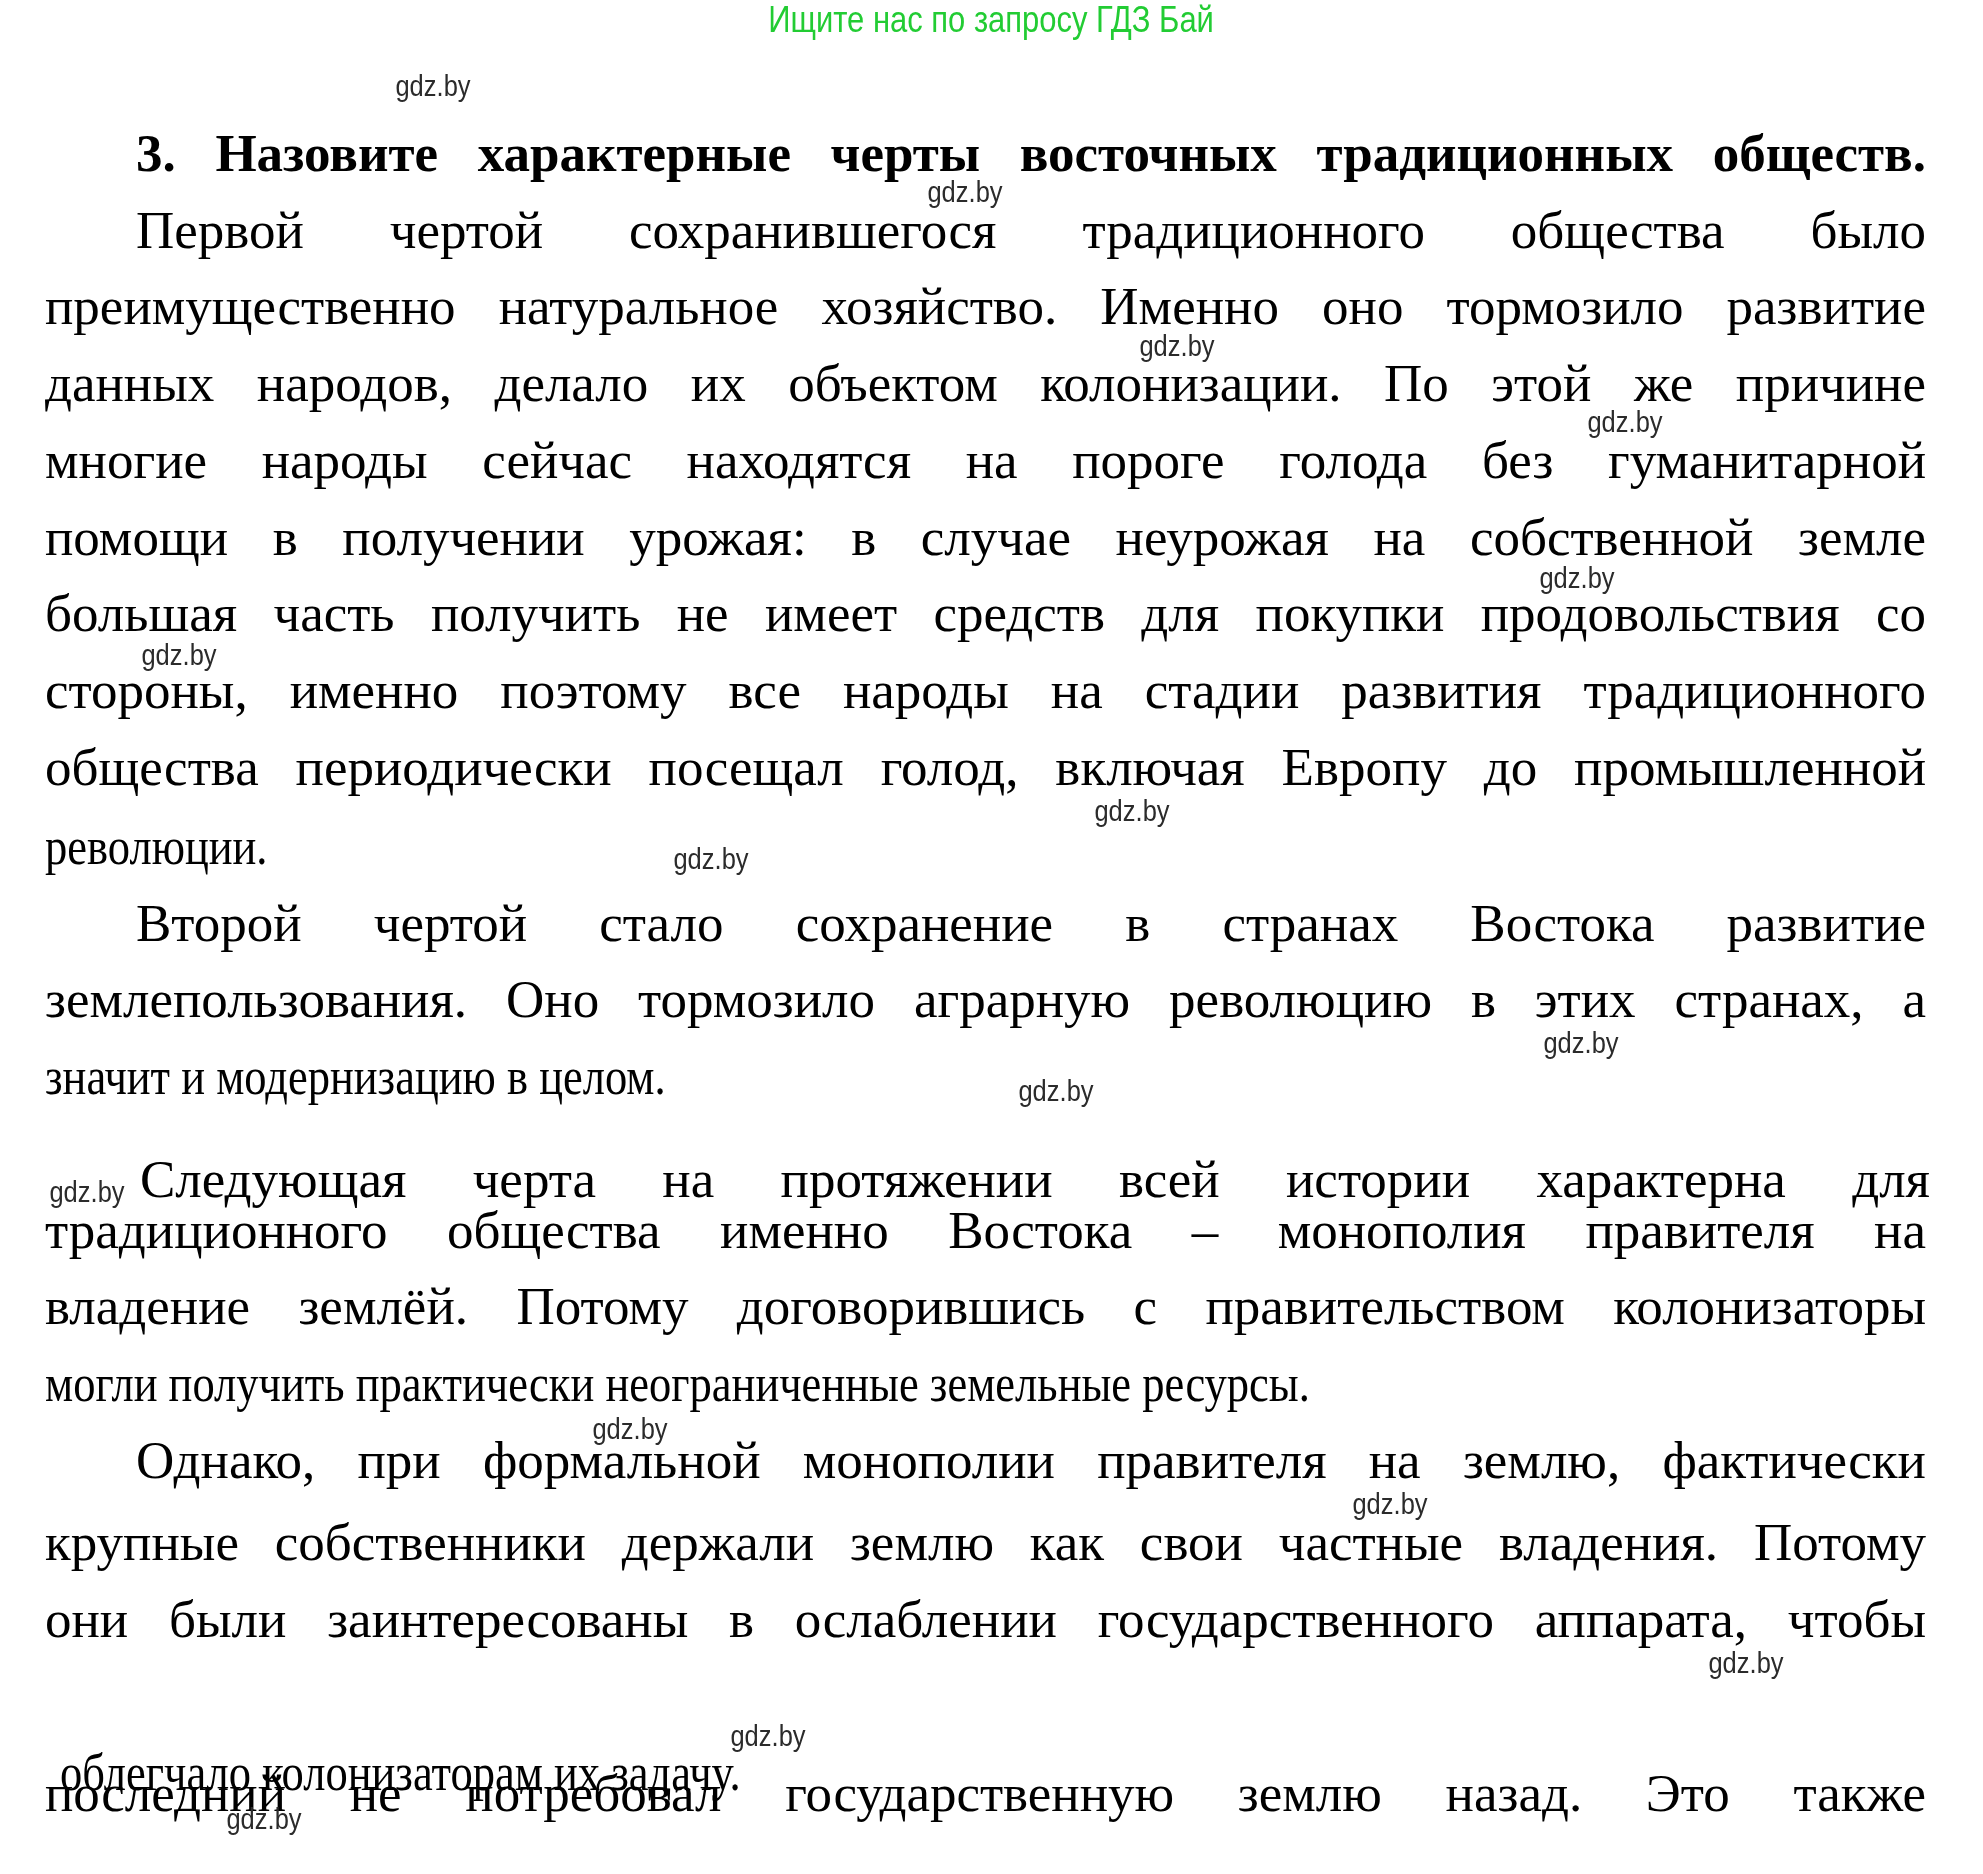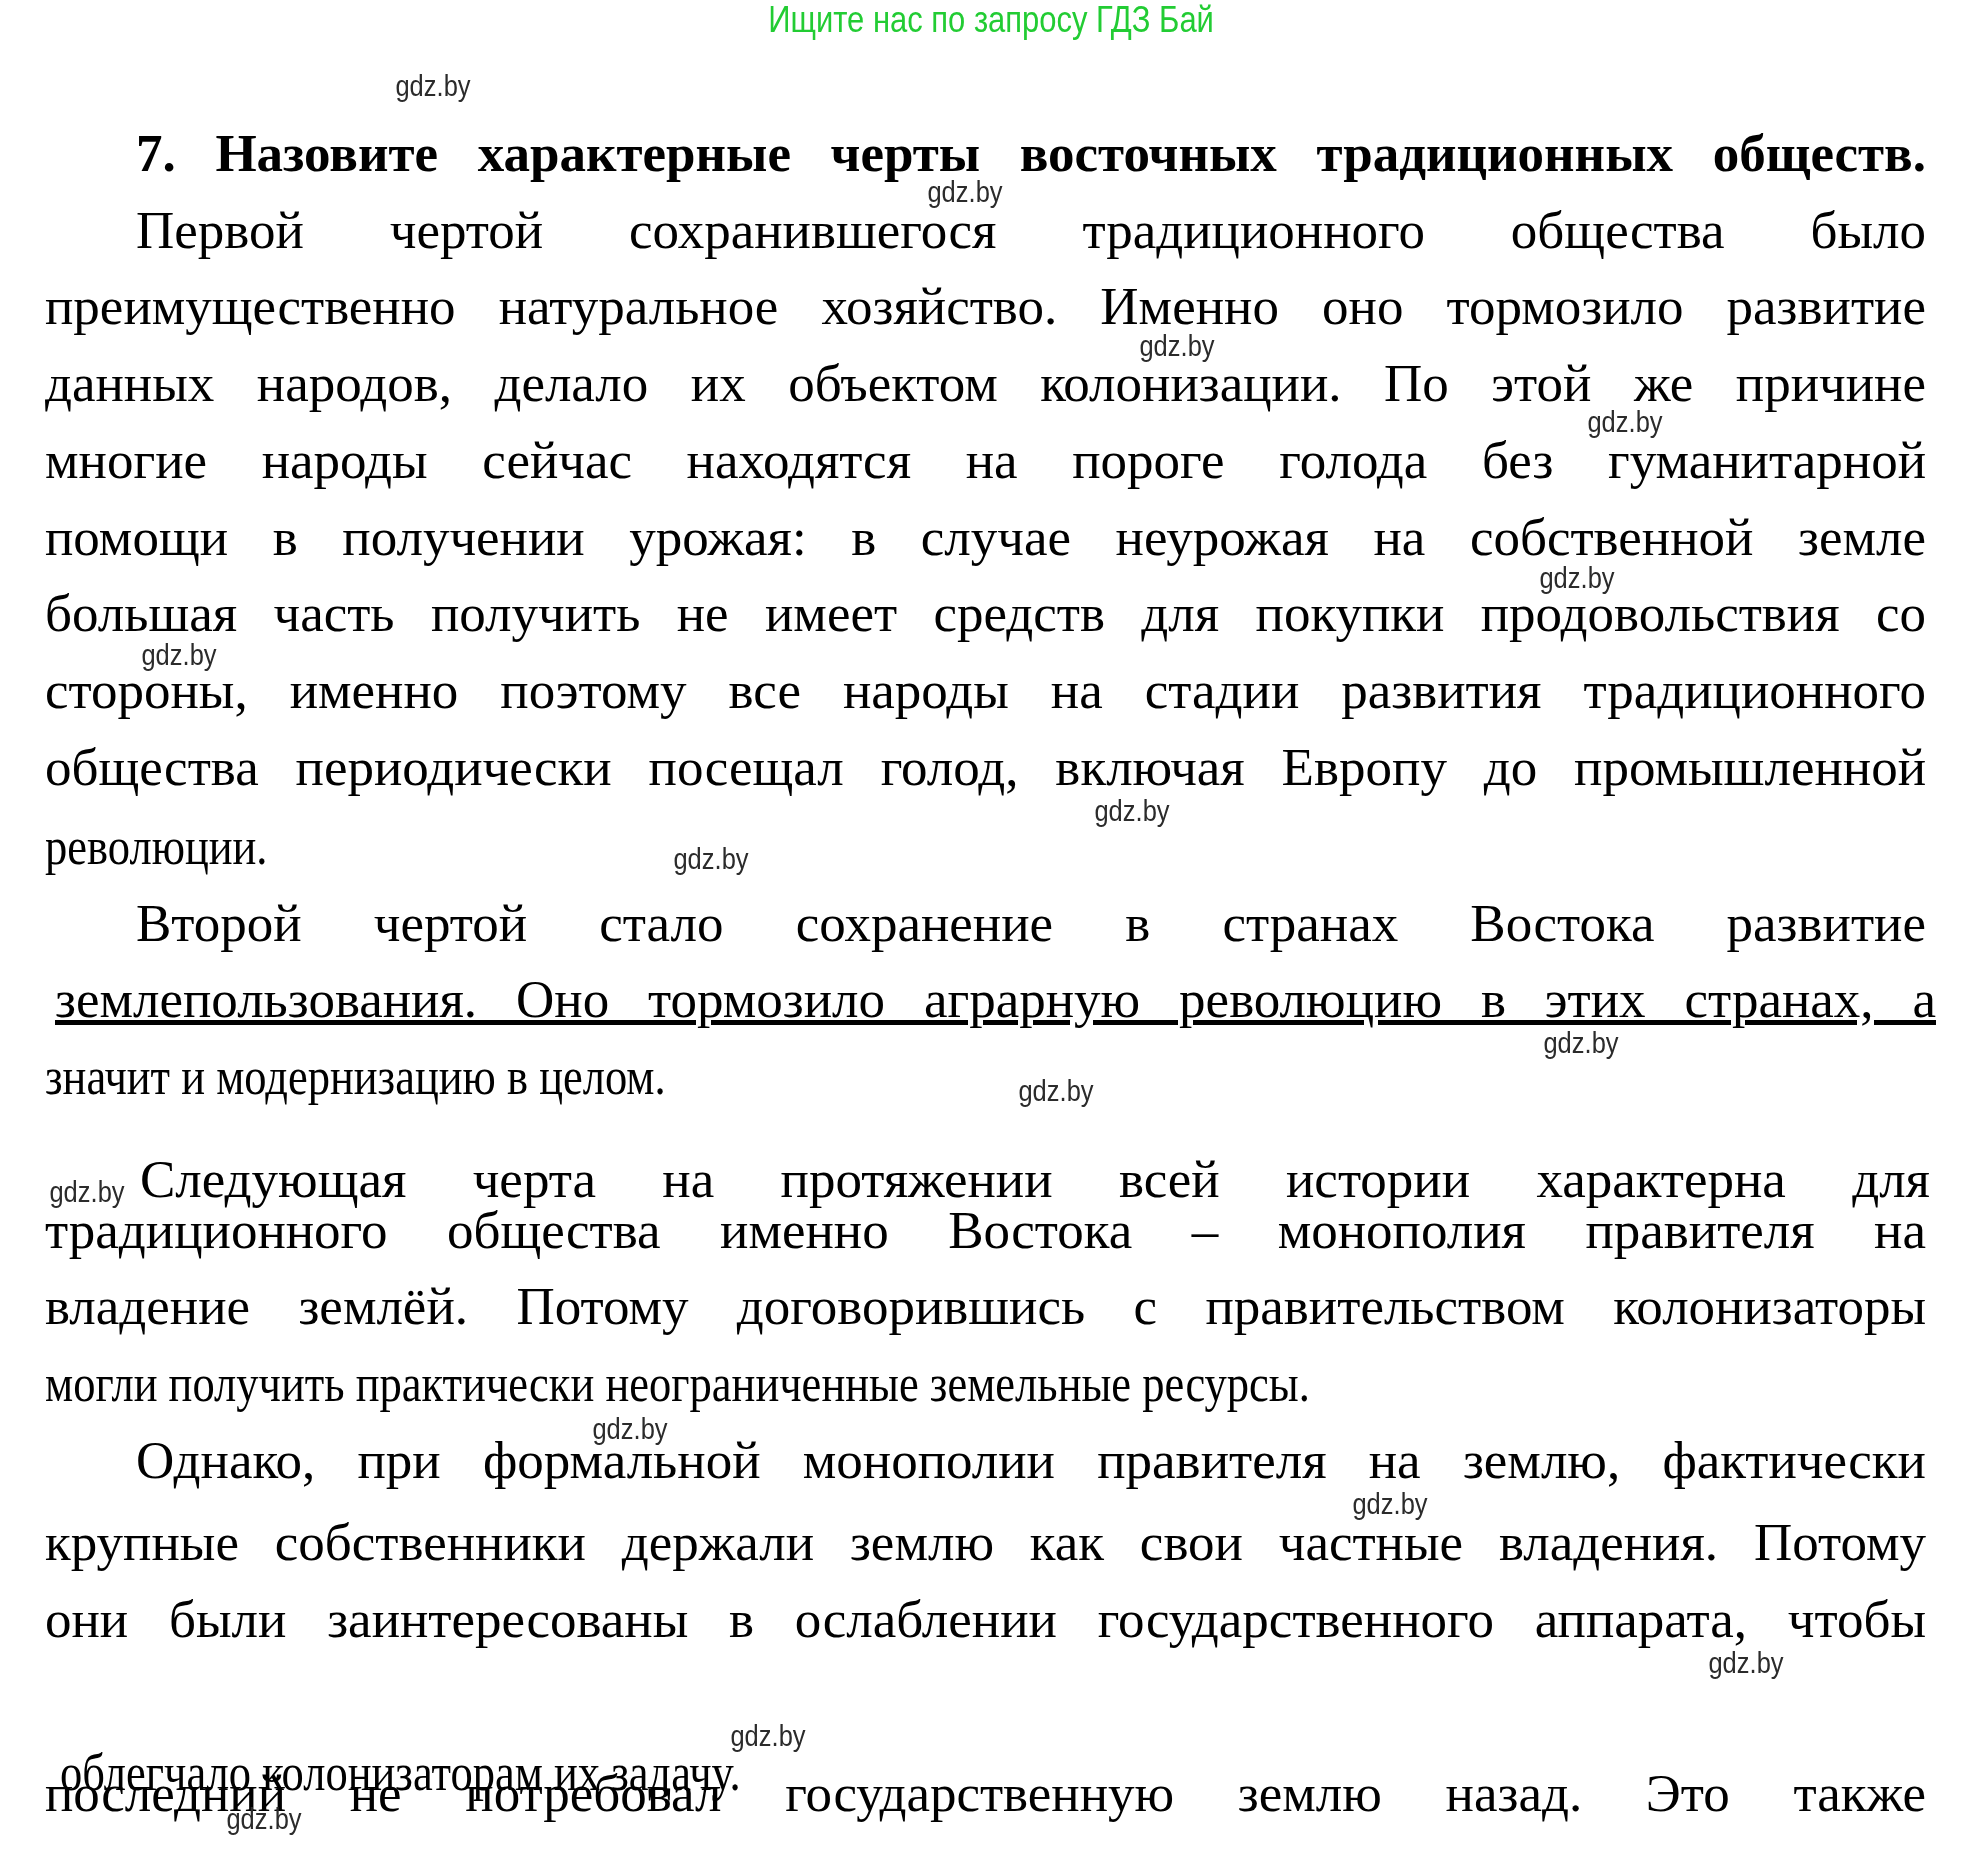--- a/index.html
+++ b/index.html
@@ -32,37 +32,37 @@
 </style>
 </head>
 <body>
 
 <div class="top-banner">
   <span>Ищите нас по запросу ГДЗ Бай</span>
 </div>
 
 <div>
 
-  <div class="line j heading" style="left:136px; width:1790px; top:124px;">7. Назовите характерные черты восточных традиционных обществ.</div>
+  <div class="line j heading" style="left:136px; width:1790px; top:124px;">3. Назовите характерные черты восточных традиционных обществ.</div>
 
   <div>
     <div class="line j" style="left:136px; width:1790px; top:201px;">Первой чертой сохранившегося традиционного общества было</div>
     <div class="line j" style="left:45px; width:1881px; top:277px;">преимущественно натуральное хозяйство. Именно оно тормозило развитие</div>
     <div class="line j" style="left:45px; width:1881px; top:354px;">данных народов, делало их объектом колонизации. По этой же причине</div>
     <div class="line j" style="left:45px; width:1881px; top:431px;">многие народы сейчас находятся на пороге голода без гуманитарной</div>
     <div class="line j" style="left:45px; width:1881px; top:508px;">помощи в получении урожая: в случае неурожая на собственной земле</div>
     <div class="line j" style="left:45px; width:1881px; top:584px;">большая часть получить не имеет средств для покупки  продовольствия со</div>
     <div class="line j" style="left:45px; width:1881px; top:661px;">стороны, именно поэтому все народы на стадии развития традиционного</div>
     <div class="line j" style="left:45px; width:1881px; top:738px;">общества периодически посещал голод, включая Европу до промышленной</div>
     <div class="line" style="left:45px; top:817px;"><span class="c" style="transform:scaleX(0.84);">революции.</span></div>
   </div>
 
   <div>
     <div class="line j" style="left:136px; width:1790px; top:894px;">Второй чертой стало сохранение в странах Востока развитие</div>
-    <div class="line j" style="left:55px; width:1881px; top:970px;text-decoration:underline;">землепользования. Оно тормозило аграрную революцию в этих странах, а</div>
+    <div class="line j" style="left:45px; width:1881px; top:970px;">землепользования. Оно тормозило аграрную революцию в этих странах, а</div>
     <div class="line" style="left:45px; top:1047px;"><span class="c" style="transform:scaleX(0.84);">значит и модернизацию в целом.</span></div>
   </div>
 
   <div>
     <div class="line j" style="left:140px; width:1790px; top:1124px;margin-top:26px;">Следующая черта на протяжении всей истории характерна для</div>
     <div class="line j" style="left:45px; width:1881px; top:1201px;">традиционного общества именно Востока – монополия правителя на</div>
     <div class="line j" style="left:45px; width:1881px; top:1277px;">владение землёй. Потому договорившись с правительством колонизаторы</div>
     <div class="line" style="left:45px; top:1354px;"><span class="c" style="transform:scaleX(0.84);">могли получить практически неограниченные земельные ресурсы.</span></div>
   </div>
 

